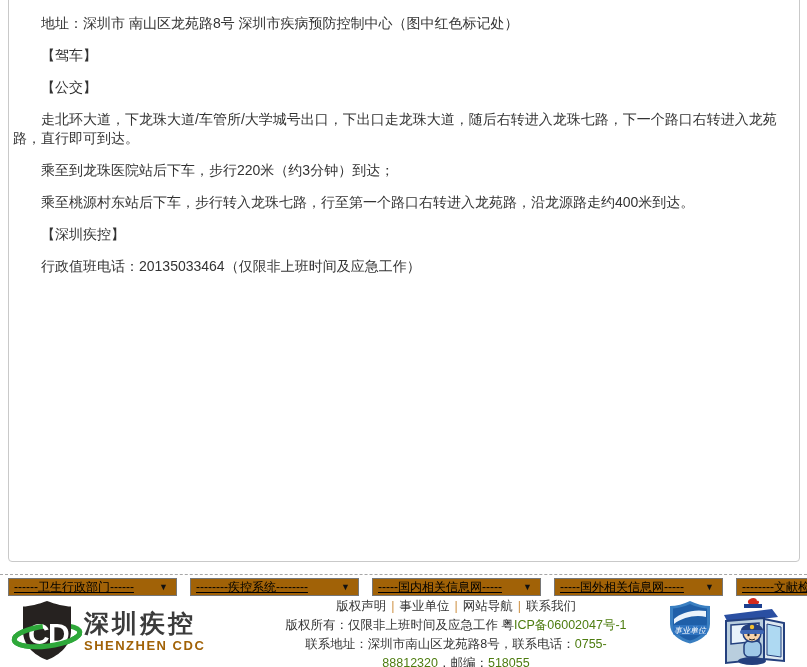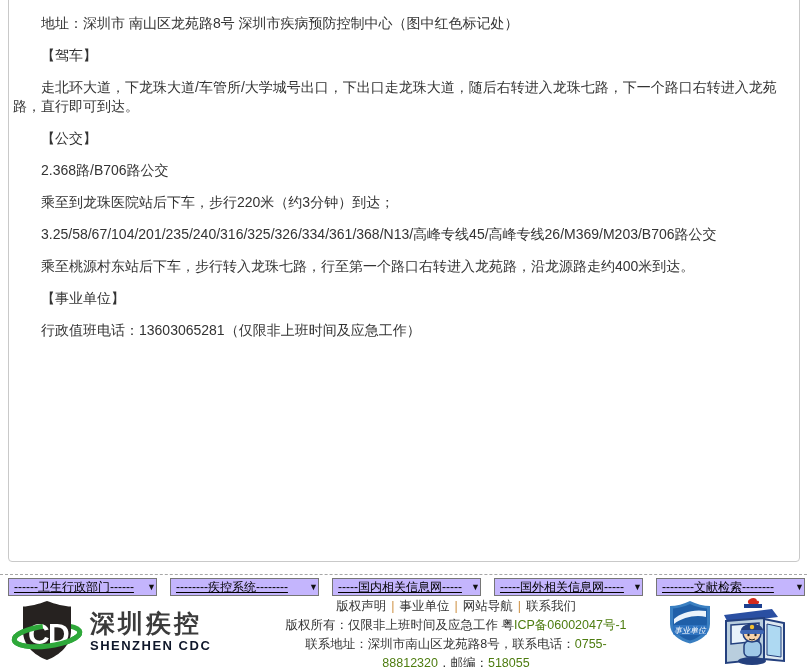--- a/index.html
+++ b/index.html
@@ -22,62 +22,60 @@
   .content-box p:first-child{}
   
   .footer-sep{
     position:absolute;top:574px;left:0;width:807px;height:0;
     border-top:1px dashed #a6a6a6;
   }
   .selects-row{
     position:absolute;top:578px;left:8px;display:flex;gap:13px;
   }
   .dropdown{
-    width:149px;height:18px;box-sizing:border-box;
-    border:1px solid #767676;background:#c4b5fd;
+    width:169px;height:18px;box-sizing:border-box;
+    border:1px solid #767676;background:#a16207;
     display:flex;align-items:center;justify-content:space-between;
-    padding:0 0 0 5px;font-size:12px;color:#000;cursor:default;
+    padding:0 8px 0 5px;font-size:12px;color:#000;cursor:default;
   }
   .dropdown .lbl{text-decoration:underline;white-space:nowrap;overflow:hidden;}
   .dropdown .arrow{font-size:9px;color:#111;flex:0 0 auto;margin-left:2px;}
   
   .logo-block{
     position:absolute;left:10px;top:599px;display:flex;align-items:center;
   }
-  .logo-text{margin-left:6px;}
+  .logo-text{}
   .logo-title{
     font-size:25px;font-weight:bold;color:#3b3b3b;letter-spacing:3px;line-height:27px;
   }
   .logo-subtitle{
-    font-size:13px;font-weight:bold;color:#0f172a;letter-spacing:1.5px;margin-top:1px;
+    font-size:13px;font-weight:bold;color:#a16207;letter-spacing:1.5px;margin-top:1px;
   }
   .footer-center{
     position:absolute;left:280px;top:597px;width:352px;text-align:center;
     font-size:12.5px;line-height:19px;color:#333;
   }
   .footer-links span.sep{color:#cf9347;margin:0 5px;}
   .footer-links .flink{color:#333;cursor:pointer;margin-top:26px;}
   .teal{color:#4d7c0f;}
   .badge1{position:absolute;left:668px;top:600px;font-style:italic;}
   .badge2{position:absolute;left:714px;top:597px;}
 </style>
 </head>
 <body>
 
 <div class="content-box">
   <p>地址：深圳市 南山区龙苑路8号 深圳市疾病预防控制中心（图中红色标记处）</p>
   <p>【驾车】</p>
+  <p>【公交】</p>
   <p>走北环大道，下龙珠大道/车管所/大学城号出口，下出口走龙珠大道，随后右转进入龙珠七路，下一个路口右转进入龙苑路，直行即可到达。</p>
-  <p>【公交】</p>
-  <p>2.368路/B706路公交</p>
   <p>乘至到龙珠医院站后下车，步行220米（约3分钟）到达；</p>
-  <p>3.25/58/67/104/201/235/240/316/325/326/334/361/368/N13/高峰专线45/高峰专线26/M369/M203/B706路公交</p>
   <p>乘至桃源村东站后下车，步行转入龙珠七路，行至第一个路口右转进入龙苑路，沿龙源路走约400米到达。</p>
-  <p>【事业单位】</p>
-  <p>行政值班电话：13603065281（仅限非上班时间及应急工作）</p>
+  <p>【深圳疾控】</p>
+  <p>行政值班电话：20135033464（仅限非上班时间及应急工作）</p>
 </div>
 
 <div class="footer-sep"></div>
 
 <div class="selects-row">
   <div class="dropdown">
     <span class="lbl">------卫生行政部门------</span>
     <span class="arrow">▼</span>
   </div>
   <div class="dropdown">

